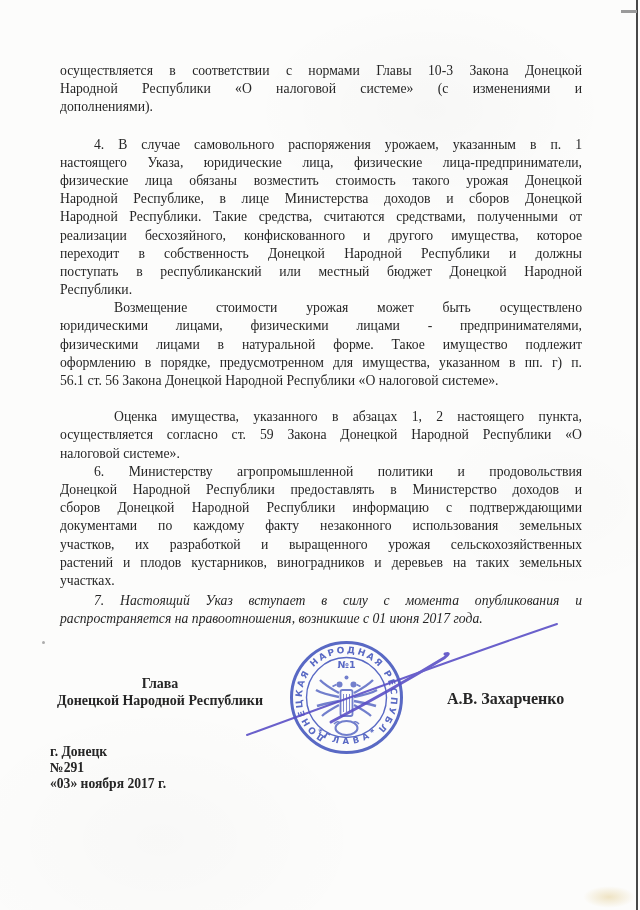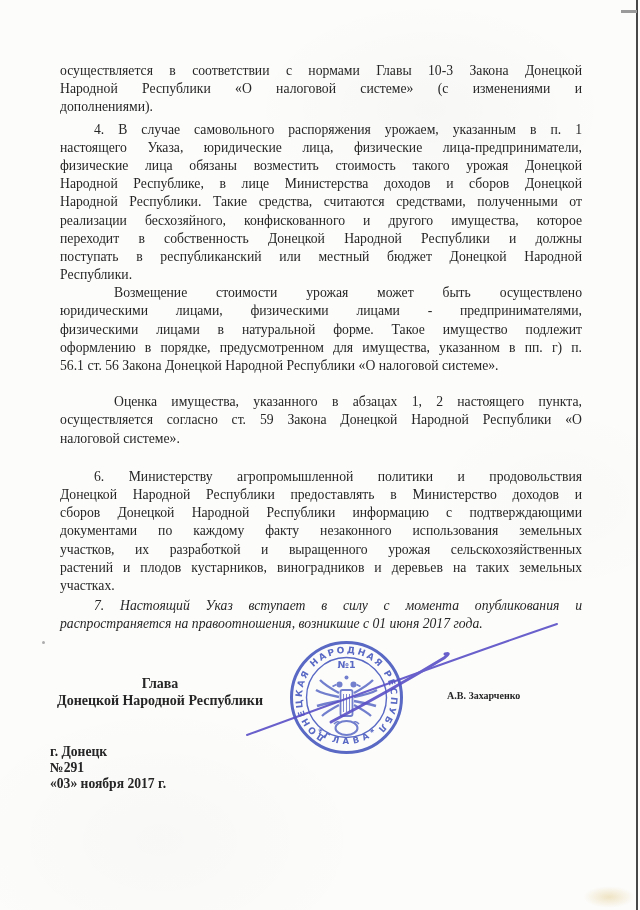--- a/index.html
+++ b/index.html
@@ -34,21 +34,21 @@
   }
   .tline.last{text-align-last:left;}
   
   .sig-title{
     position:absolute;left:52px;top:676px;width:216px;
     text-align:center;font-weight:bold;font-size:14px;line-height:16.5px;
     white-space:nowrap;
   }
   .sig-name{
     position:absolute;left:447px;top:690px;
-    font-weight:bold;font-size:10px;white-space:nowrap;
+    font-weight:bold;font-size:16px;white-space:nowrap;
   }
   .footer-block{
     position:absolute;left:50px;top:744px;
     font-weight:bold;font-size:13.6px;line-height:16px;white-space:nowrap;
   }
   
   .stamp-svg{position:absolute;left:280px;top:628px;width:140px;height:140px;}
   .ink-svg{position:absolute;left:230px;top:600px;width:345px;height:160px;}
   .st-stroke{stroke:var(--stamp-color);fill:none;}
   .st-fill{fill:var(--stamp-color);stroke:none;}
@@ -67,21 +67,21 @@
 <body>
 
 <div class="page">
 
   <div class="body-text">
       <div class="para" style="margin-top: 0px;">
         <div class="tline" style="text-indent: 0px;">осуществляется в соответствии с нормами Главы 10-3 Закона Донецкой</div>
         <div class="tline">Народной Республики «О налоговой системе» (с изменениями и</div>
         <div class="tline last">дополнениями).</div>
       </div>
-      <div class="para" style="margin-top: 4px;">
+      <div class="para" style="margin-top: 19px;">
         <div class="tline" style="text-indent: 34px;">4. В случае самовольного распоряжения урожаем, указанным в п. 1</div>
         <div class="tline">настоящего Указа, юридические лица, физические лица-предприниматели,</div>
         <div class="tline">физические лица обязаны возместить стоимость такого урожая Донецкой</div>
         <div class="tline">Народной Республике, в лице Министерства доходов и сборов Донецкой</div>
         <div class="tline">Народной Республики. Такие средства, считаются средствами, полученными от</div>
         <div class="tline">реализации бесхозяйного, конфискованного и другого имущества, которое</div>
         <div class="tline">переходит в собственность Донецкой Народной Республики и должны</div>
         <div class="tline">поступать в республиканский или местный бюджет Донецкой Народной</div>
         <div class="tline last">Республики.</div>
       </div>
@@ -90,21 +90,21 @@
         <div class="tline">юридическими лицами, физическими лицами - предпринимателями,</div>
         <div class="tline">физическими лицами в натуральной форме. Такое имущество подлежит</div>
         <div class="tline">оформлению в порядке, предусмотренном для имущества, указанном в пп. г) п.</div>
         <div class="tline last">56.1 ст. 56 Закона Донецкой Народной Республики «О налоговой системе».</div>
       </div>
       <div class="para" style="margin-top: 0px;">
         <div class="tline" style="text-indent: 54px; margin-top: 18px;">Оценка имущества, указанного в абзацах 1, 2 настоящего пункта,</div>
         <div class="tline">осуществляется согласно ст. 59 Закона Донецкой Народной Республики «О</div>
         <div class="tline last">налоговой системе».</div>
       </div>
-      <div class="para" style="margin-top: 20px;">
+      <div class="para" style="margin-top: 0;">
         <div class="tline" style="text-indent: 34px;">6. Министерству агропромышленной политики и продовольствия</div>
         <div class="tline">Донецкой Народной Республики предоставлять в Министерство доходов и</div>
         <div class="tline">сборов Донецкой Народной Республики информацию с подтверждающими</div>
         <div class="tline">документами по каждому факту незаконного использования земельных</div>
         <div class="tline">участков, их разработкой и выращенного урожая сельскохозяйственных</div>
         <div class="tline">растений и плодов кустарников, виноградников и деревьев на таких земельных</div>
         <div class="tline last">участках.</div>
       </div>
       <div class="para" style="margin-top: 2px; font-style: italic;">
         <div class="tline" style="text-indent: 34px;">7. Настоящий Указ вступает в силу с момента опубликования и</div>

